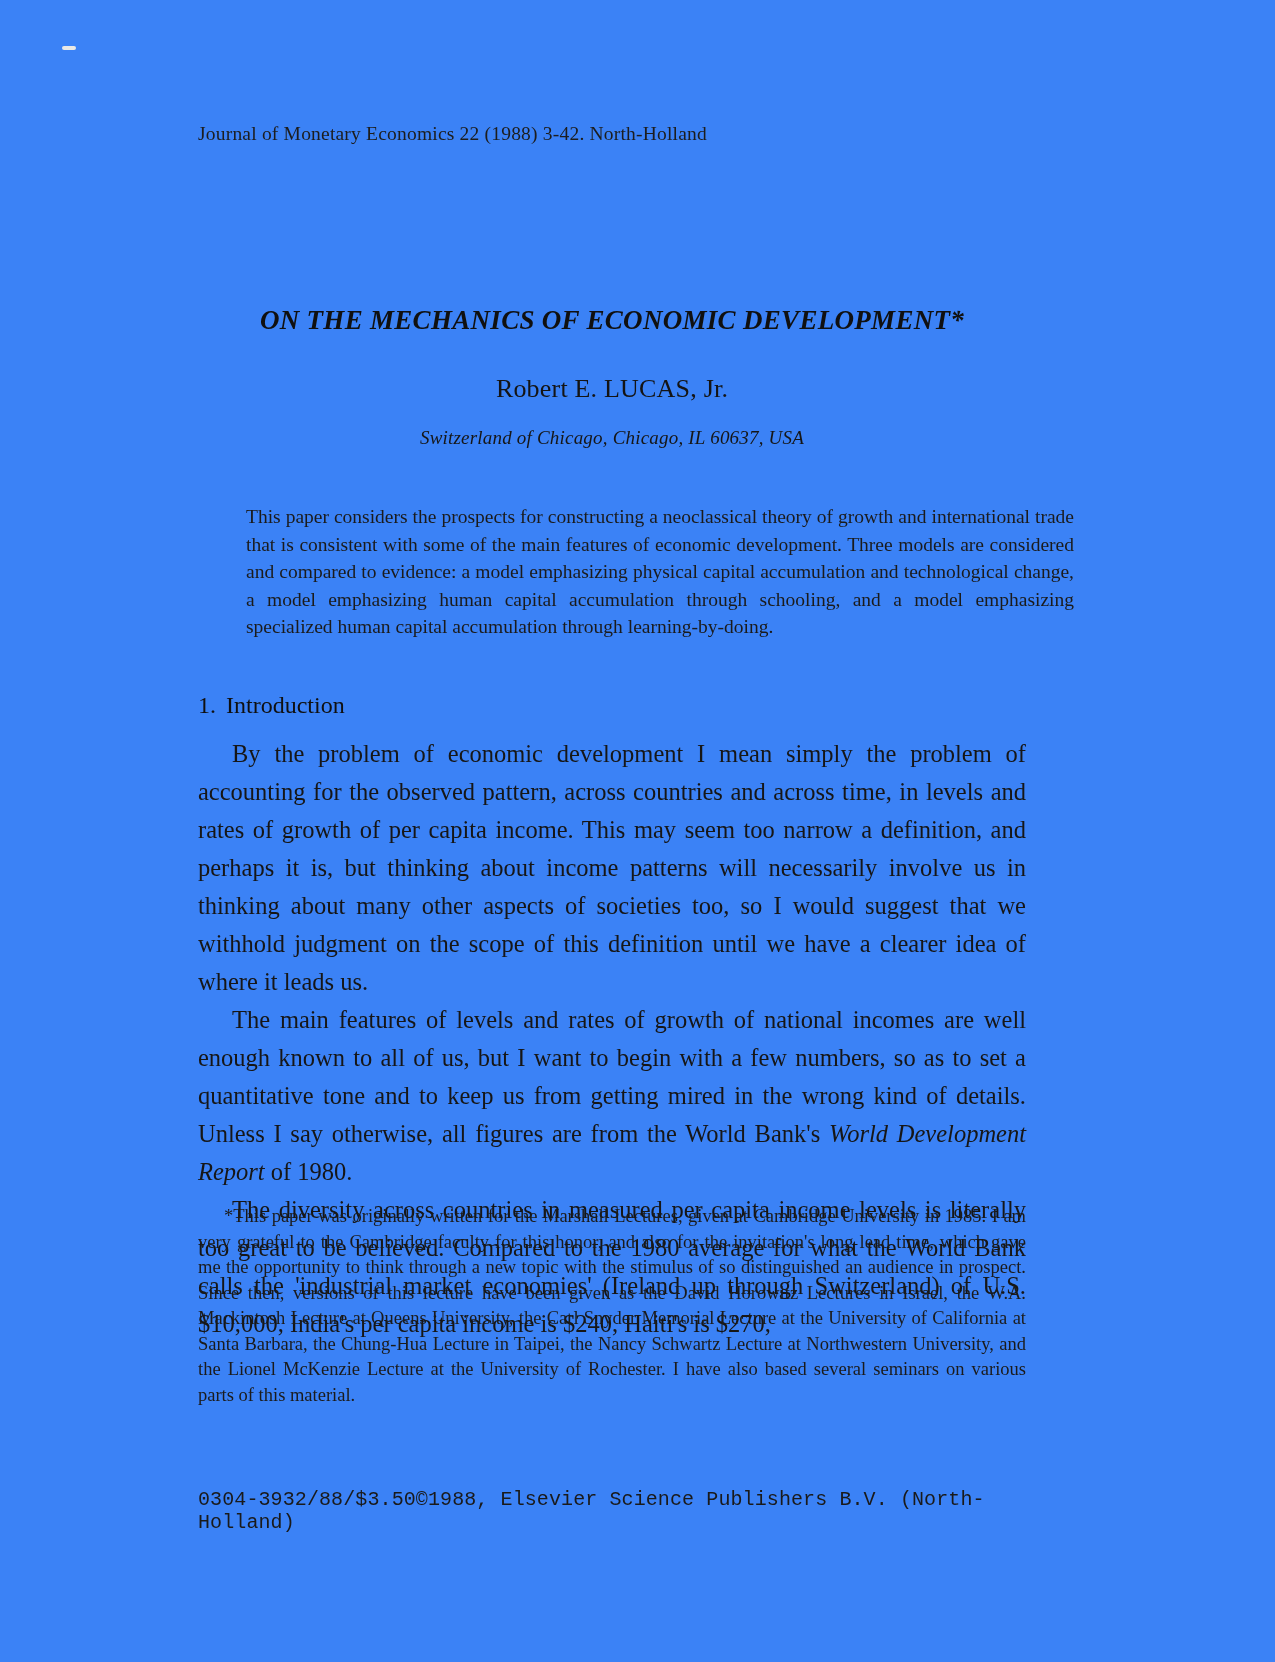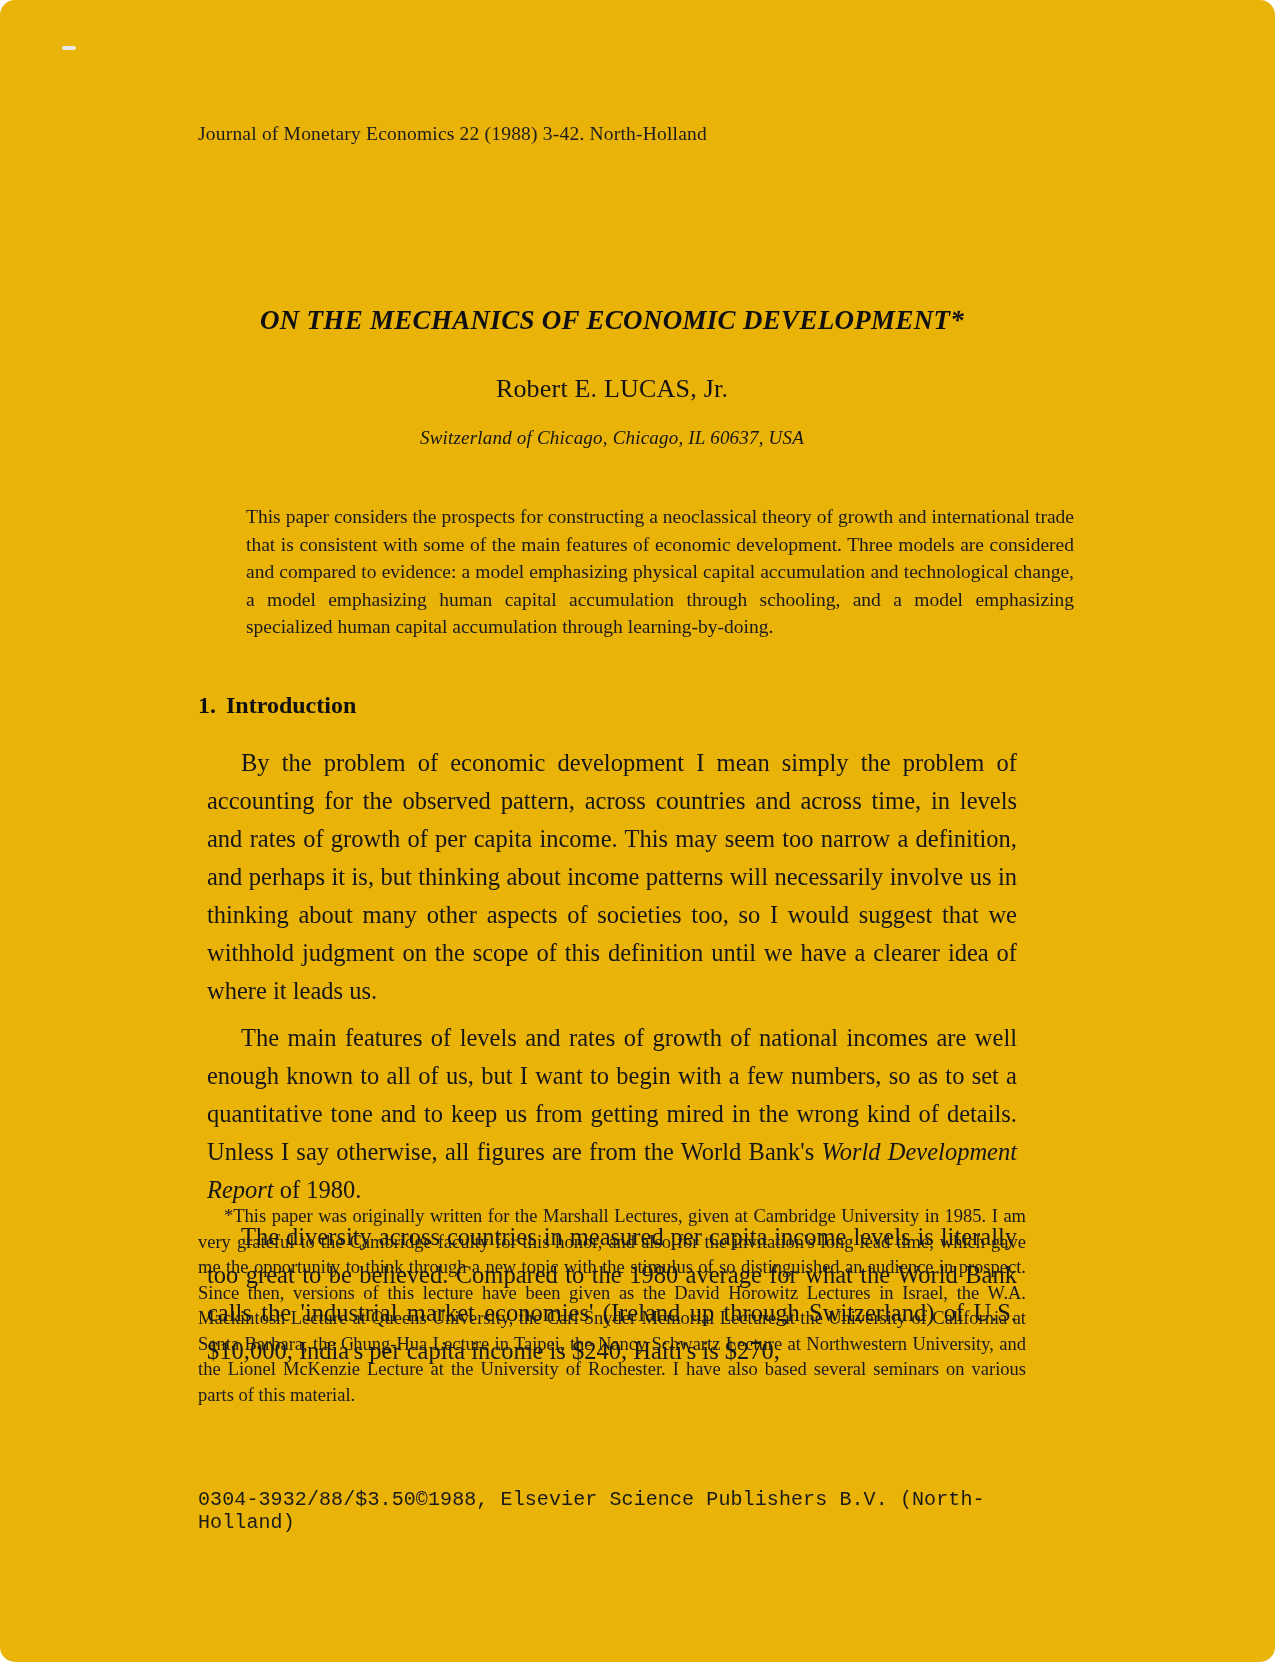--- a/index.html
+++ b/index.html
@@ -7,25 +7,24 @@
     margin: 0;
     padding: 0;
     background: #ffffff;
   }
 
   .page {
     position: relative;
     width: 1275px;
     height: 1662px;
     margin: 0 auto;
-    background: #eab308;
+    background: #3b82f6;
     font-family: "Liberation Serif", "DejaVu Serif", serif;
     color: #1a1a1a;
     overflow: hidden;
-    border-radius: 15px;
   }
 
   
   .scan-speck {
     position: absolute;
     left: 62px;
     top: 46px;
     width: 14px;
     height: 4px;
     background: #e9e9e6;
@@ -103,39 +102,39 @@
     hyphens: none;
     margin-left: 48px;
   }
 
   
   .section-heading {
     position: absolute;
     left: 0;
     top: 692px;
     font-size: 24px;
-    font-weight: bold;
+    font-weight: normal;
     color: #101010;
   }
   .section-heading .num { margin-right: 10px; }
 
   
   .body-text {
     position: absolute;
     left: 0;
     top: 735px;
     width: 828px;
     font-size: 24.5px;
     line-height: 38px;
     text-align: justify;
     color: #161616;
   }
 
   .body-text p {
-    margin: 9px;
+    margin: 0;
     text-indent: 34px;
   }
 
   em.ital { font-style: italic; }
 
   
   .footnote {
     position: absolute;
     left: 0;
     top: 1204px;

